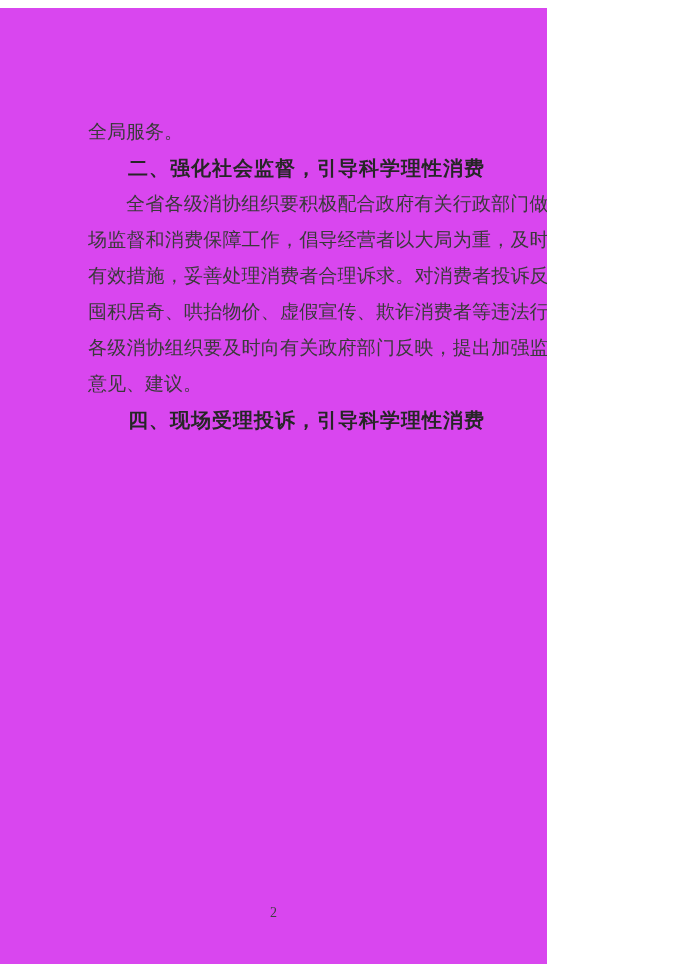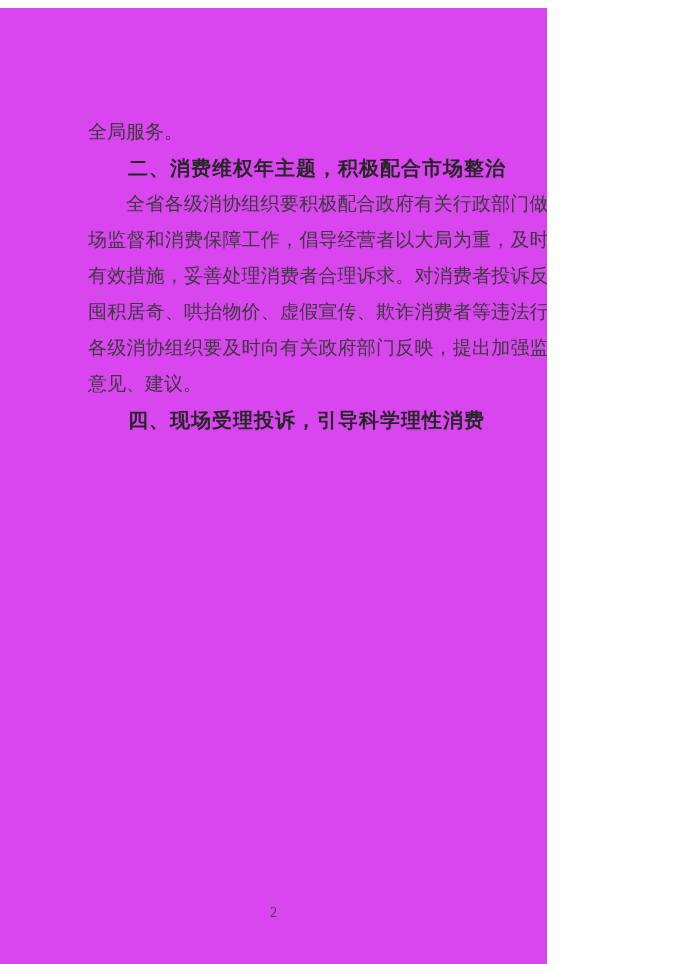--- a/index.html
+++ b/index.html
@@ -62,21 +62,21 @@
   }
 </style>
 </head>
 <body>
 
 <div class="page">
   <div class="content">
 
     <p class="body-text">全局服务。</p>
 
-    <h2 class="heading">二、消费维权年主题，积极配合市场整治</h2>
+    <h2 class="heading">二、强化社会监督，引导科学理性消费</h2>
 
     <p class="body-text indent2">全省各级消协组织要积极配合政府有关行政部门做好市场监督和消费保障工作，倡导经营者以大局为重，及时采取有效措施，妥善处理消费者合理诉求。对消费者投诉反映的囤积居奇、哄抬物价、虚假宣传、欺诈消费者等违法行为，各级消协组织要及时向有关政府部门反映，提出加强监管的意见、建议。</p>
 
 
 
     <h2 class="heading">四、现场受理投诉，引导科学理性消费</h2>
 
 
   </div>
 

